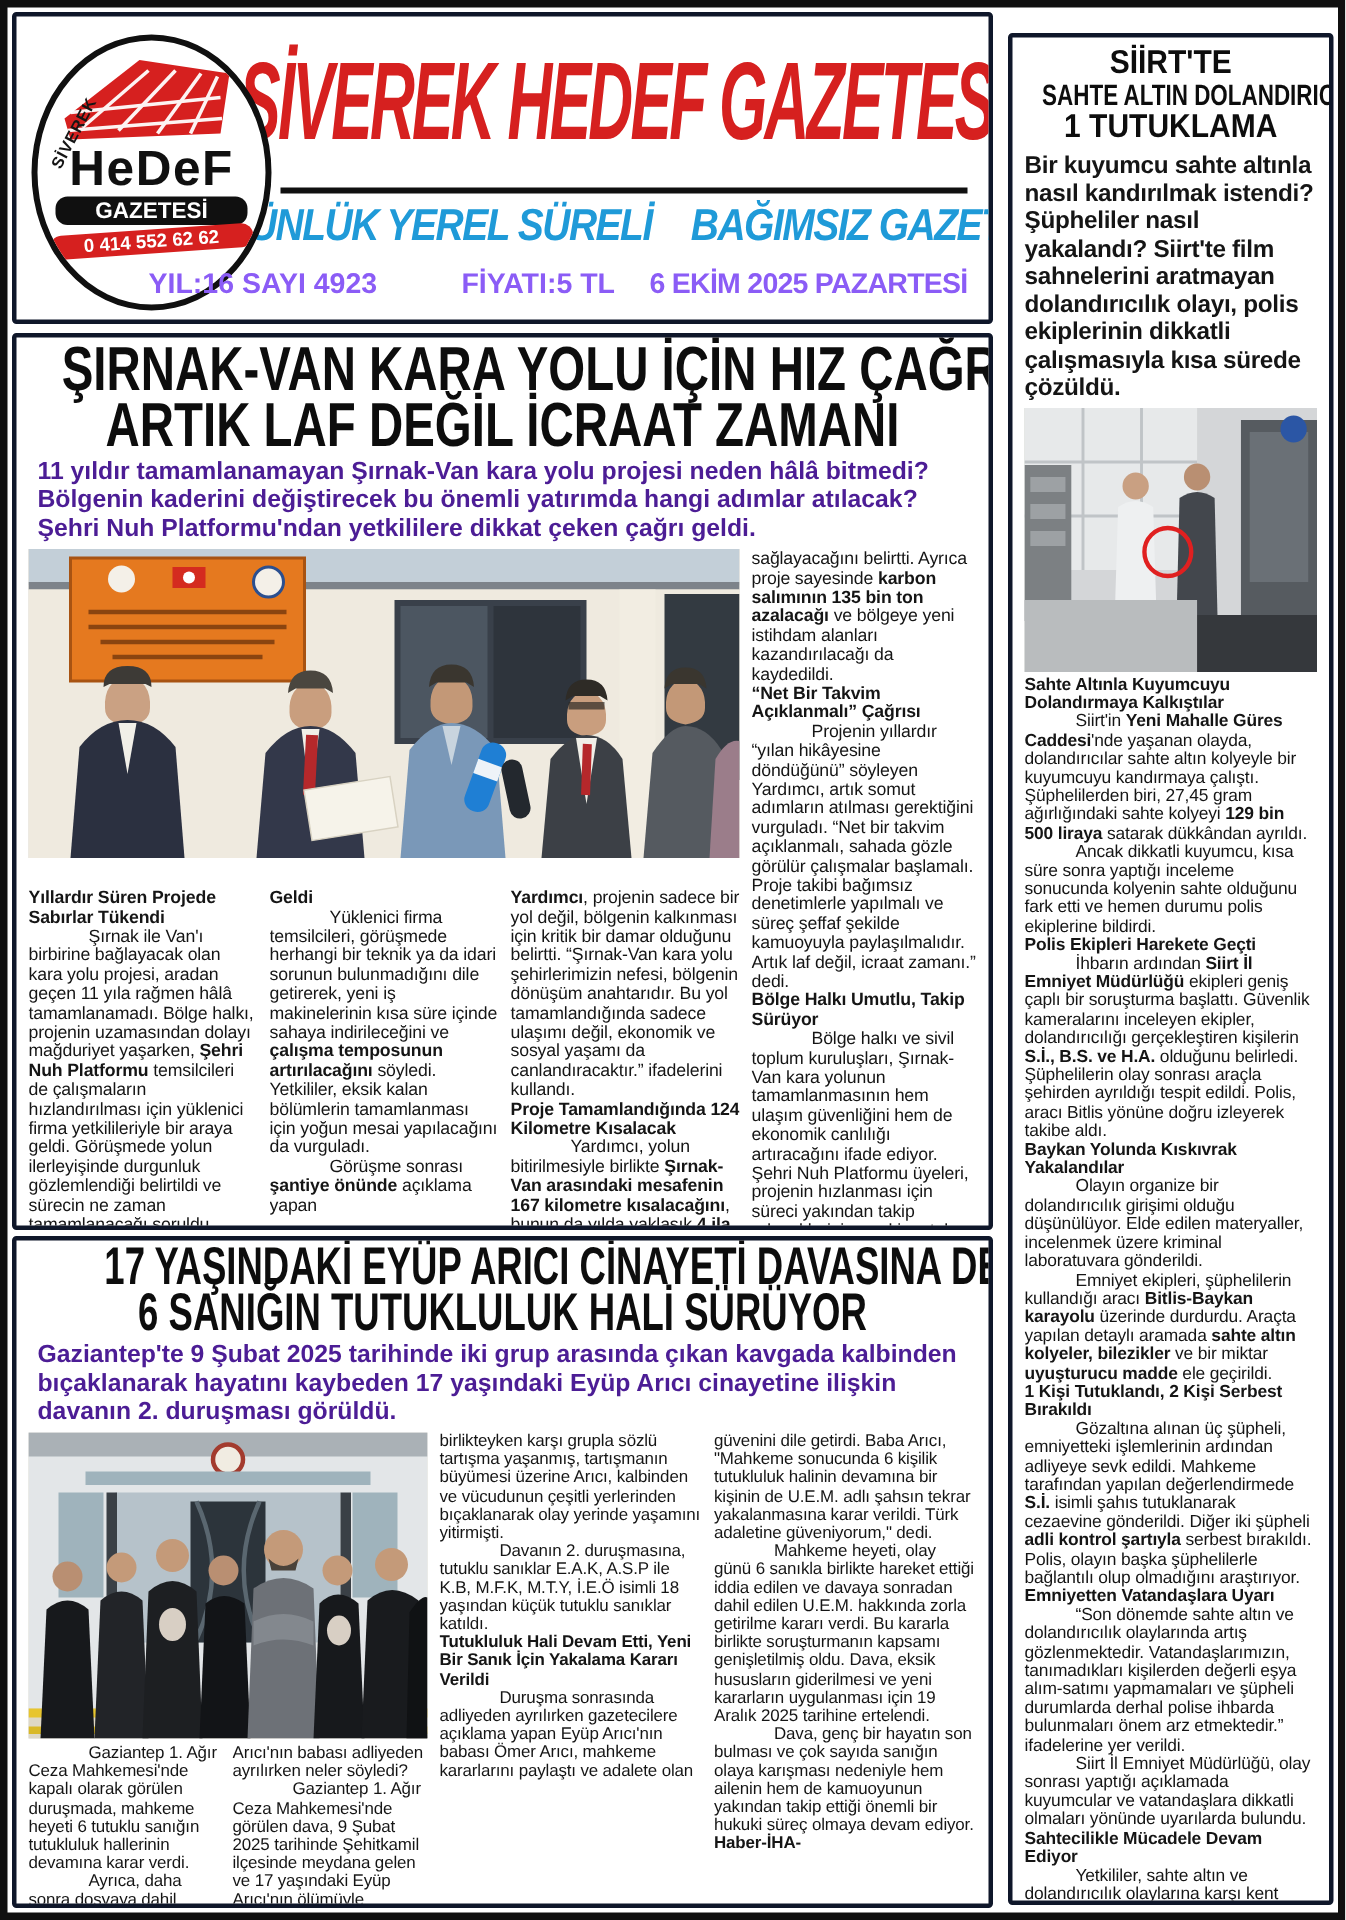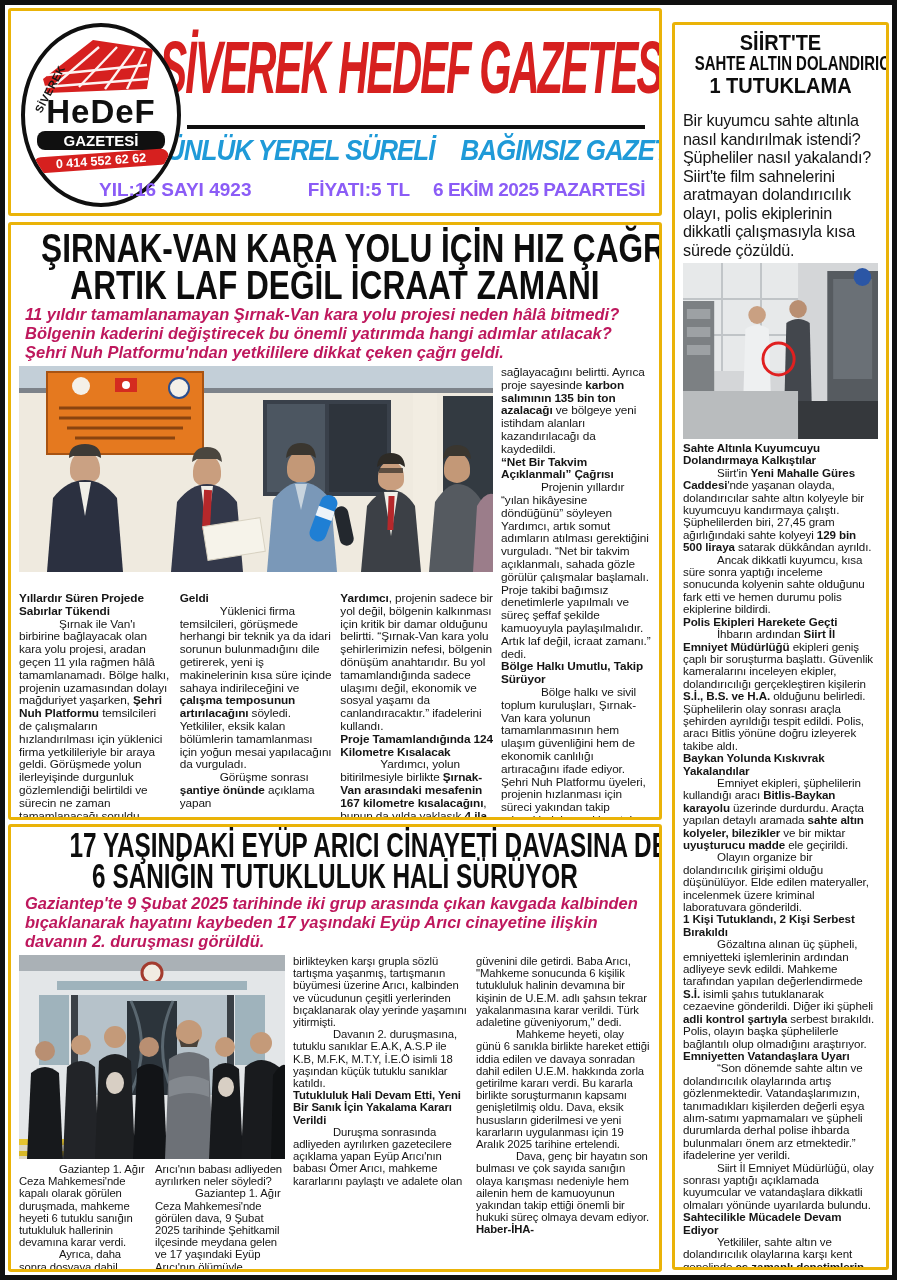--- a/index.html
+++ b/index.html
@@ -1,19 +1,19 @@
 <!DOCTYPE html>
 <html><head>
 <meta charset="utf-8">
 <style>
   html,body{margin:0;padding:0;background:#fff;}
   .page{position:relative;width:897px;height:1280px;background:#fff;overflow:hidden;
         font-family:"Liberation Sans",sans-serif;color:#151515;}
   .frame{position:absolute;inset:0;border:5px solid #101010;pointer-events:none;z-index:50;}
-  .box{position:absolute;border:3px solid #eab308;border-radius:3px;background:#fff;box-sizing:border-box;overflow:hidden;}
+  .box{position:absolute;border:3px solid #0f172a;border-radius:3px;background:#fff;box-sizing:border-box;overflow:hidden;}
 
   
   .masthead{left:8px;top:8px;width:654px;height:208px;}
   .logo{position:absolute;left:10px;top:12px;width:152px;height:176px;border:4px solid #101010;
         border-radius:50%;background:#fff;z-index:2;overflow:hidden;}
   .logo svg.roof{position:absolute;left:10px;top:8px;width:126px;height:70px;}
   .logo-siverek{position:absolute;left:-1px;top:56px;transform:rotate(-62deg);font-size:11px;font-weight:bold;letter-spacing:.5px;}
   .logo-hedef{position:absolute;left:0;right:0;top:66px;text-align:center;font-family:Liberation Sans, sans-serif;
               font-weight:bold;font-size:33px;letter-spacing:1px;color:#101010;}
   .logo-band{position:absolute;left:12px;right:12px;top:104px;background:#101010;color:#fff;border-radius:8px;
@@ -30,21 +30,21 @@
                      letter-spacing:-1px;transform:scaleY(1.15);}
   .mast-info{position:absolute;left:14px;right:14px;bottom:12px;display:flex;align-items:baseline;
              color:#8b5cf6;font-weight:bold;font-size:19px;z-index:3;}
   .mi-left{flex:1.25;padding-left:74px;white-space:nowrap;}
   .mi-mid{flex:1;text-align:center;white-space:nowrap;}
   .mi-right{flex:1.15;text-align:right;white-space:nowrap;letter-spacing:-.5px;}
 
   
   .headline{text-align:center;font-weight:bold;color:#0d0d0d;}
   .headline .hl{display:block;white-space:nowrap;}
-  .lead{font-weight:bold;color:#be185d;margin:2px 4px 4px 6px;font-style:italic;}
+  .lead{font-weight:bold;color:#4c1d95;margin:2px 4px 4px 6px;}
   .col{overflow:hidden;}
   .para{margin:0;text-indent:40px;}
   .para.noindent{text-indent:0;}
   .subhead{font-weight:bold;}
   .photo{display:block;width:100%;background:#dcdcd4;}
 
   
   .story1{left:8px;top:222px;width:654px;height:598px;padding:4px 8px;}
   .story1 .headline .hl{font-size:34px;line-height:37px;transform:scale(.93,1.22);}
   .story1 .lead{font-size:16.5px;line-height:19px;}
@@ -66,21 +66,21 @@
   .s2mid,.s2rightcol{flex:1;height:318px;}
   .story2 .col-txt{font-size:11.3px;line-height:12.2px;}
 
   
   .sidebar{left:672px;top:22px;width:217px;height:1248px;padding:4px 8px;}
   .sb-headline{text-align:center;font-weight:bold;color:#0d0d0d;margin-top:2px;}
   .sb-headline .hl{display:block;white-space:nowrap;}
   .sb-h1{font-size:20px;line-height:22px;transform:scaleY(1.1);}
   .sb-h2{font-size:17px;line-height:21px;transform:scale(.88,1.15);}
   .sb-h3{font-size:20px;line-height:22px;transform:scaleY(1.1);}
-  .sb-lead{font-weight:normal;font-size:16.2px;line-height:18.5px;margin-top:15px;letter-spacing:-.2px;}
+  .sb-lead{font-weight:bold;font-size:16.2px;line-height:18.5px;margin-top:5px;letter-spacing:-.2px;}
   .sb-photo{margin:4px 0 3px 0;}
   .sb-body{font-size:11.6px;line-height:12.4px;letter-spacing:-.1px;overflow:hidden;height:842px;}
   .sb-body .para{text-indent:34px;}
 </style>
 </head>
 <body>
 
 <div class="page">
   <div class="frame"></div>
 
@@ -320,22 +320,22 @@
       <rect x="0" y="128" width="118" height="48" fill="#b9bcbe"></rect>
       <circle cx="98" cy="96" r="16" fill="none" stroke="#e02020" stroke-width="3"></circle>
     </svg>
     <div class="sb-body">
         <div class="subhead">Sahte Altınla Kuyumcuyu Dolandırmaya Kalkıştılar</div>
         <div class="para">Siirt'in <b>Yeni Mahalle Güres Caddesi</b>'nde yaşanan olayda, dolandırıcılar sahte altın kolyeyle bir kuyumcuyu kandırmaya çalıştı. Şüphelilerden biri, 27,45 gram ağırlığındaki sahte kolyeyi <b>129 bin 500 liraya</b> satarak dükkândan ayrıldı.</div>
         <div class="para">Ancak dikkatli kuyumcu, kısa süre sonra yaptığı inceleme sonucunda kolyenin sahte olduğunu fark etti ve hemen durumu polis ekiplerine bildirdi.</div>
         <div class="subhead">Polis Ekipleri Harekete Geçti</div>
         <div class="para">İhbarın ardından <b>Siirt İl Emniyet Müdürlüğü</b> ekipleri geniş çaplı bir soruşturma başlattı. Güvenlik kameralarını inceleyen ekipler, dolandırıcılığı gerçekleştiren kişilerin <b>S.İ., B.S. ve H.A.</b> olduğunu belirledi. Şüphelilerin olay sonrası araçla şehirden ayrıldığı tespit edildi. Polis, aracı Bitlis yönüne doğru izleyerek takibe aldı.</div>
         <div class="subhead">Baykan Yolunda Kıskıvrak Yakalandılar</div>
+        <div class="para">Olayın organize bir dolandırıcılık girişimi olduğu düşünülüyor. Elde edilen materyaller, incelenmek üzere kriminal laboratuvara gönderildi.</div>
         <div class="para">Emniyet ekipleri, şüphelilerin kullandığı aracı <b>Bitlis-Baykan karayolu</b> üzerinde durdurdu. Araçta yapılan detaylı aramada <b>sahte altın kolyeler, bilezikler</b> ve bir miktar <b>uyuşturucu madde</b> ele geçirildi.</div>
-        <div class="para">Olayın organize bir dolandırıcılık girişimi olduğu düşünülüyor. Elde edilen materyaller, incelenmek üzere kriminal laboratuvara gönderildi.</div>
         <div class="subhead">1 Kişi Tutuklandı, 2 Kişi Serbest Bırakıldı</div>
         <div class="para">Gözaltına alınan üç şüpheli, emniyetteki işlemlerinin ardından adliyeye sevk edildi. Mahkeme tarafından yapılan değerlendirmede <b>S.İ.</b> isimli şahıs tutuklanarak cezaevine gönderildi. Diğer iki şüpheli <b>adli kontrol şartıyla</b> serbest bırakıldı. Polis, olayın başka şüphelilerle bağlantılı olup olmadığını araştırıyor.</div>
         <div class="subhead">Emniyetten Vatandaşlara Uyarı</div>
         <div class="para">“Son dönemde sahte altın ve dolandırıcılık olaylarında artış gözlenmektedir. Vatandaşlarımızın, tanımadıkları kişilerden değerli eşya alım-satımı yapmamaları ve şüpheli durumlarda derhal polise ihbarda bulunmaları önem arz etmektedir.” ifadelerine yer verildi.</div>
         <div class="para">Siirt İl Emniyet Müdürlüğü, olay sonrası yaptığı açıklamada kuyumcular ve vatandaşlara dikkatli olmaları yönünde uyarılarda bulundu.</div>
         <div class="subhead">Sahtecilikle Mücadele Devam Ediyor</div>
         <div class="para">Yetkililer, sahte altın ve dolandırıcılık olaylarına karşı kent genelinde <b>eş zamanlı denetimlerin</b> sürdürüleceğini belirtti. Ayrıca kuyumcu esnafının bilgilendirilmesi için yeni bir farkındalık kampanyası başlatılacağı ifade edildi. Emniyet güçleri, sahtecilikle mücadelede kararlı olduklarını vurguladı.</div>
       </div>
   </div>
 </div>

